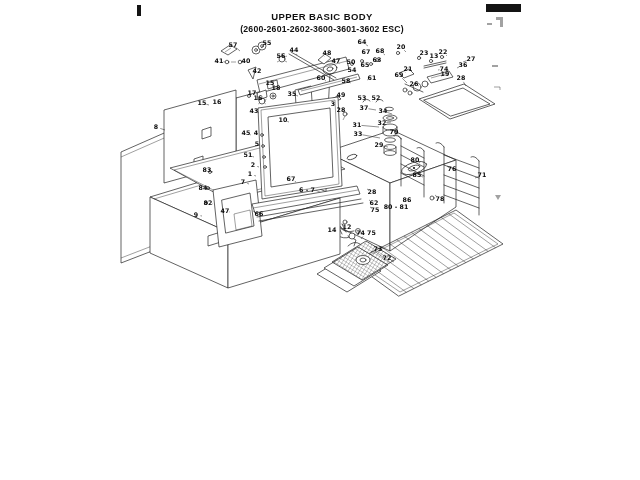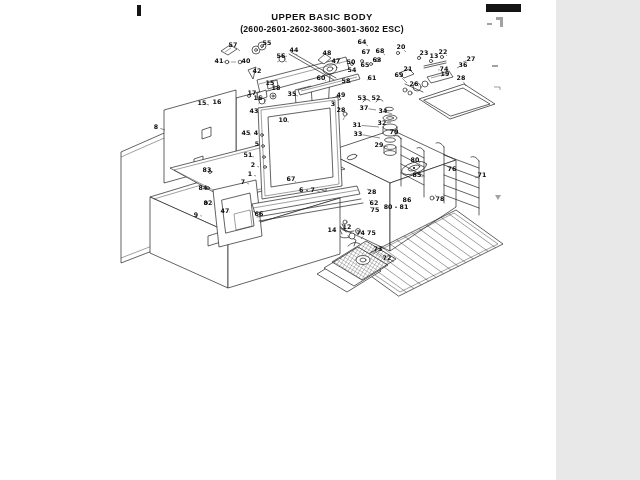--- a/index.html
+++ b/index.html
@@ -1,16 +1,16 @@
 <!DOCTYPE html>
 <html><head>
 <meta charset="utf-8">
 <style>
   html,body{margin:0;padding:0;background:#e8e8e8;}
-  .page{position:relative;width:556px;height:480px;background:#ffffff;overflow:hidden;
+  .page{position:relative;width:640px;height:480px;background:#ffffff;overflow:hidden;
         font-family:"Liberation Sans",sans-serif;}
   .title{position:absolute;top:11px;left:2px;width:640px;text-align:center;
          font-size:9.5px;font-weight:bold;color:#111;letter-spacing:.4px;}
   .subtitle{position:absolute;top:24px;left:2px;width:640px;text-align:center;
             font-size:8.7px;font-weight:bold;color:#111;letter-spacing:.2px;}
   svg{position:absolute;top:0;left:0;}
   .art{stroke:#1f1f1f;stroke-width:.7;fill:none;stroke-linecap:round;stroke-linejoin:round;}
   .artw{stroke:#1f1f1f;stroke-width:.7;fill:#ffffff;stroke-linejoin:round;}
   .thin{stroke:#2a2a2a;stroke-width:.45;fill:none;}
   .plbl{font-family:"DejaVu Sans",sans-serif;font-size:6.3px;font-weight:bold;fill:#0d0d0d;

